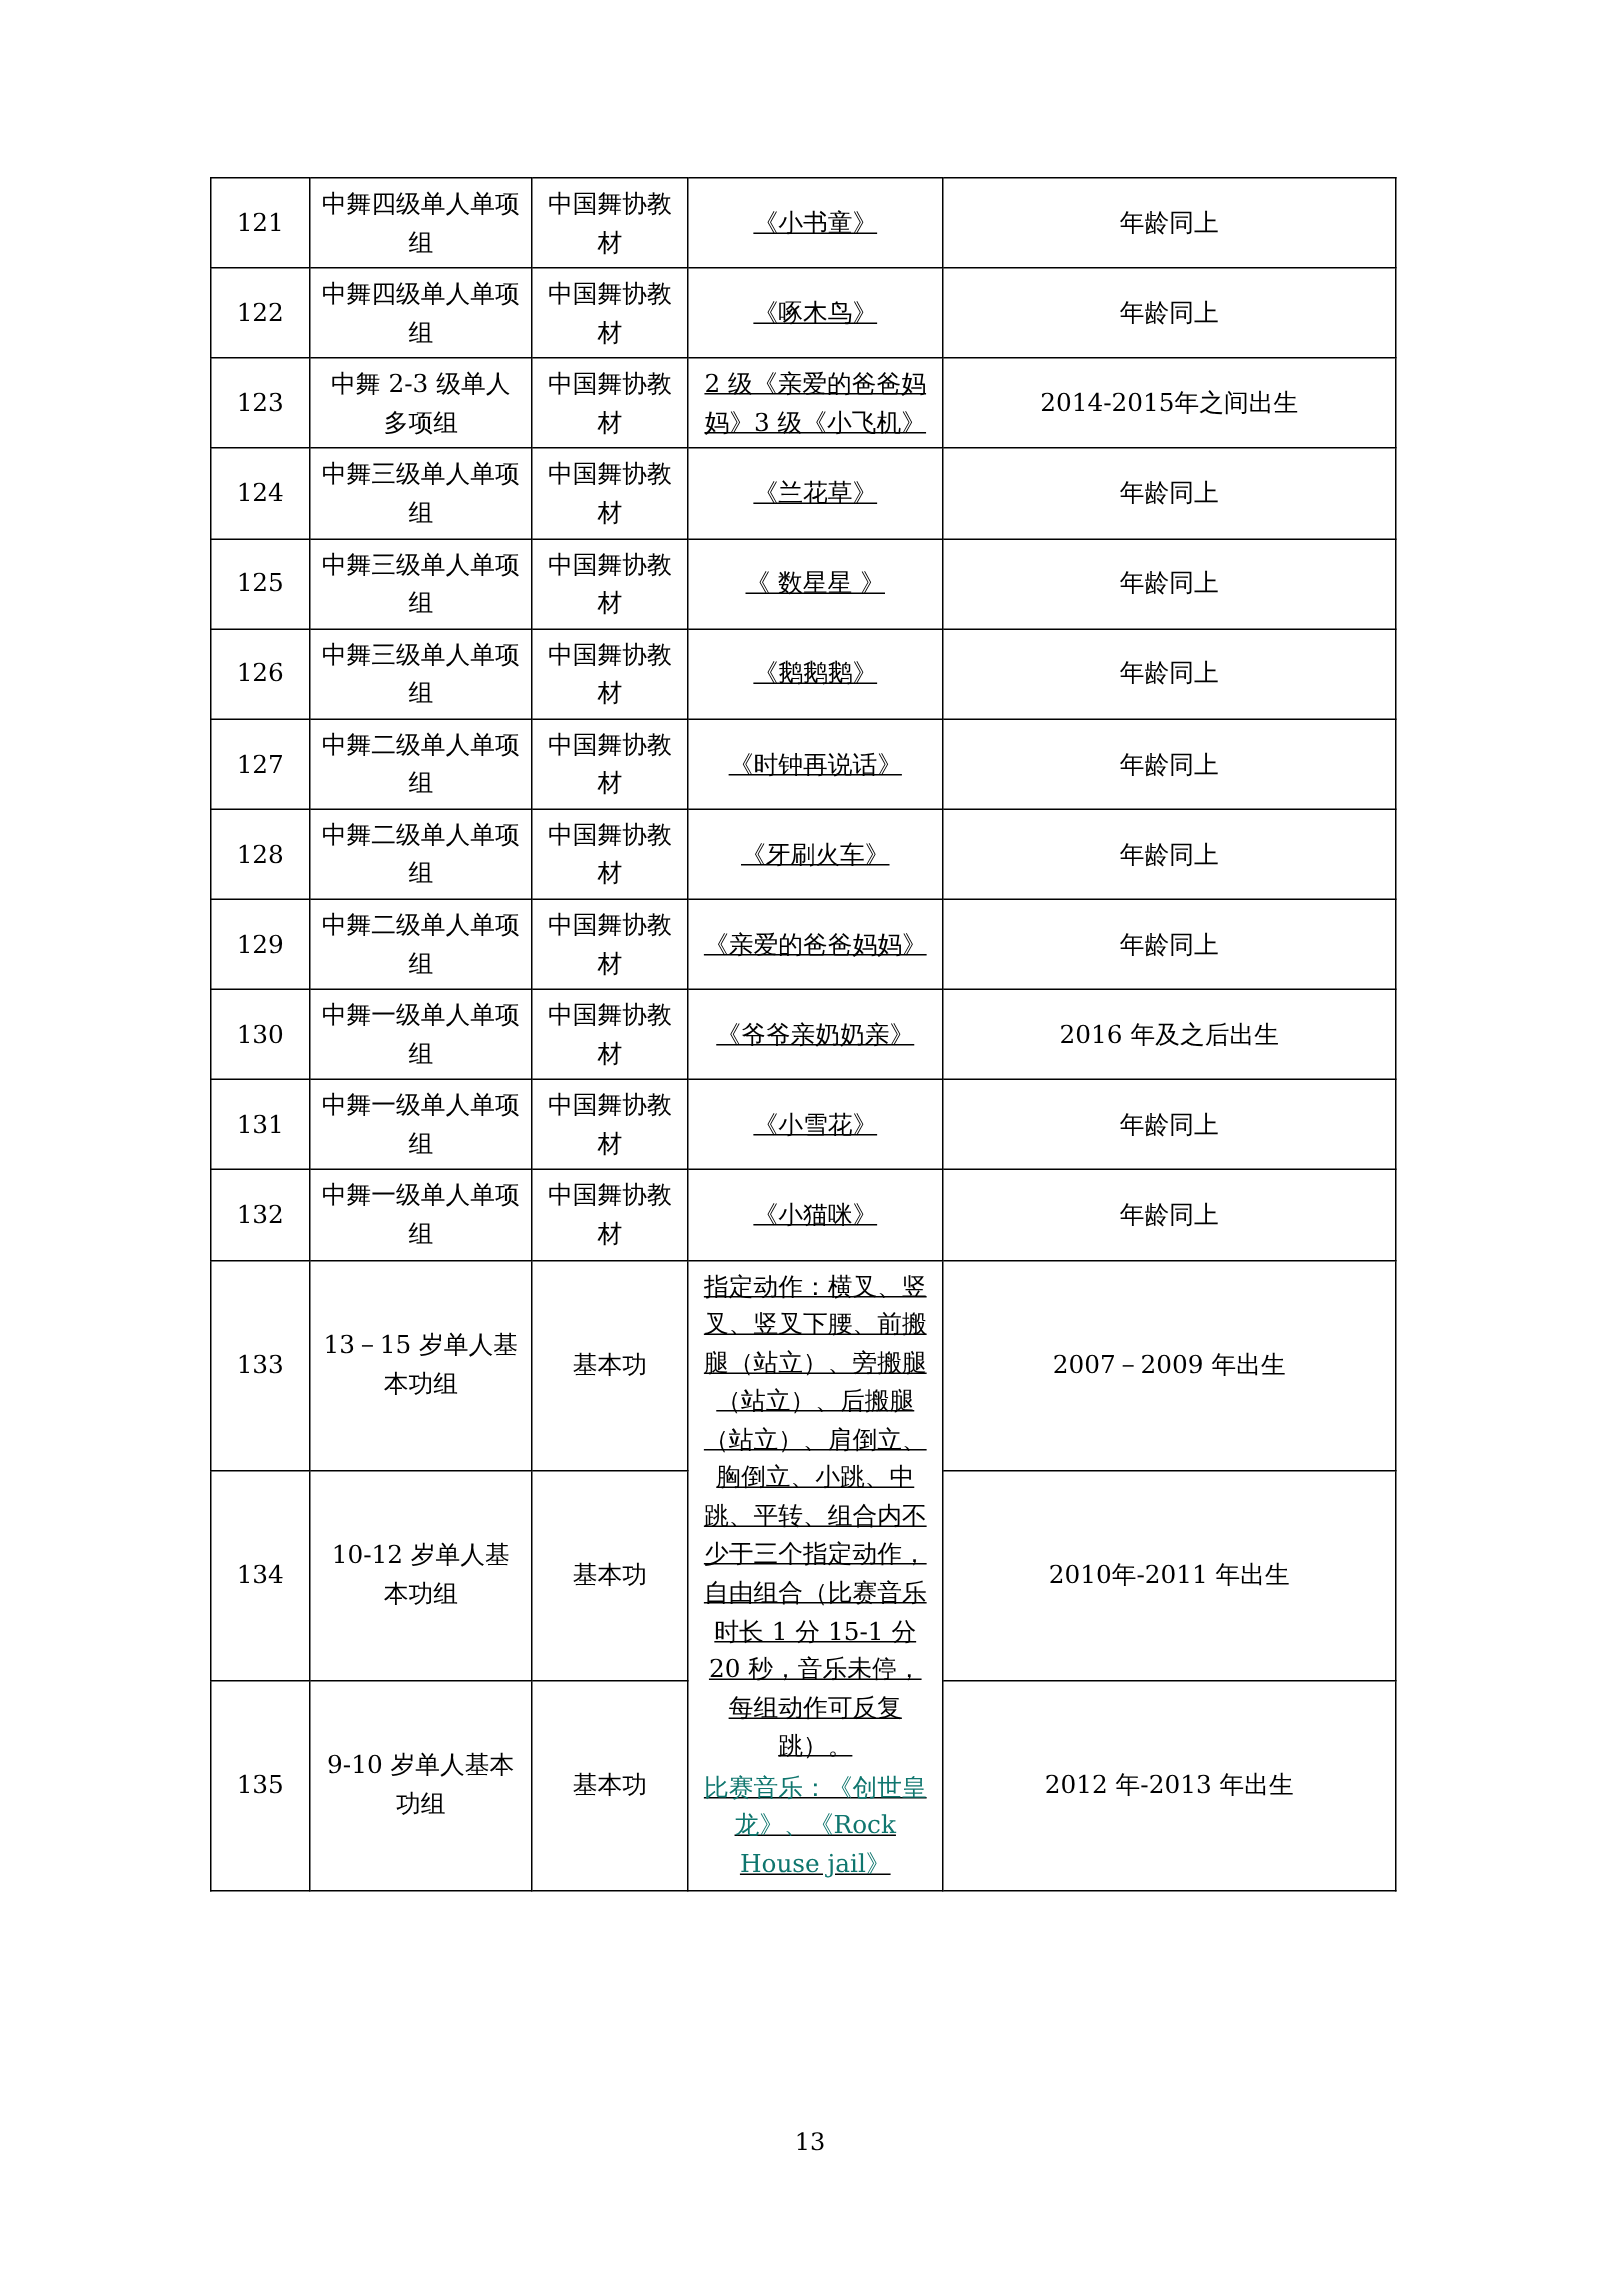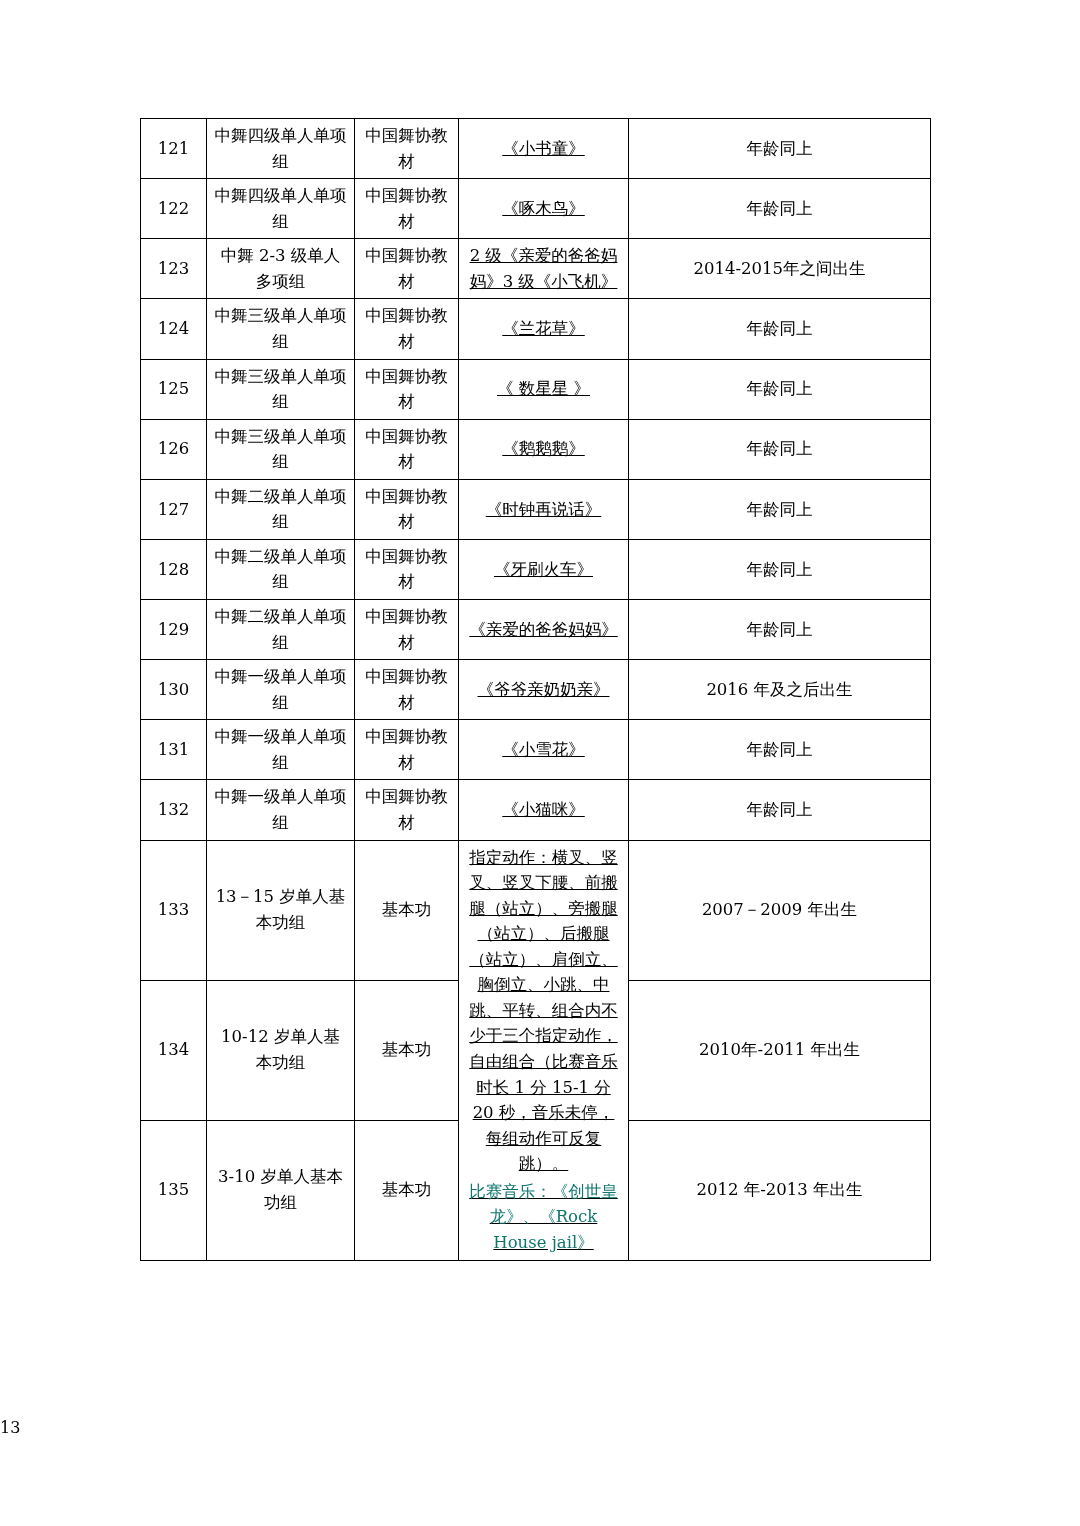--- a/index.html
+++ b/index.html
@@ -60,21 +60,21 @@
     display: block;
     margin-top: 2px;
   }
   .cell-line { display: block; }
 
   .page-number {
     position: absolute;
     left: 0;
     top: 1418px;
     width: 1080px;
-    text-align: left;
+    text-align: center;
     font-size: 16px;
     font-family: "DejaVu Serif", "Liberation Serif", serif;
   }
 </style>
 </head>
 <body>
 
 <div class="page">
 
   <table class="doc-table">
@@ -196,21 +196,21 @@
 
       <tr>
         <td class="col-no">134</td>
         <td class="col-group">10-12 岁单人基本功组</td>
         <td class="col-material">基本功</td>
         <td class="col-age">2010年-2011 年出生</td>
       </tr>
 
       <tr>
         <td class="col-no">135</td>
-        <td class="col-group">3-10 岁单人基本功组</td>
+        <td class="col-group">9-10 岁单人基本功组</td>
         <td class="col-material">基本功</td>
         <td class="col-age">2012 年-2013 年出生</td>
       </tr>
 
     </tbody>
   </table>
 </div>
 
 <div class="page-number">13</div>
 

